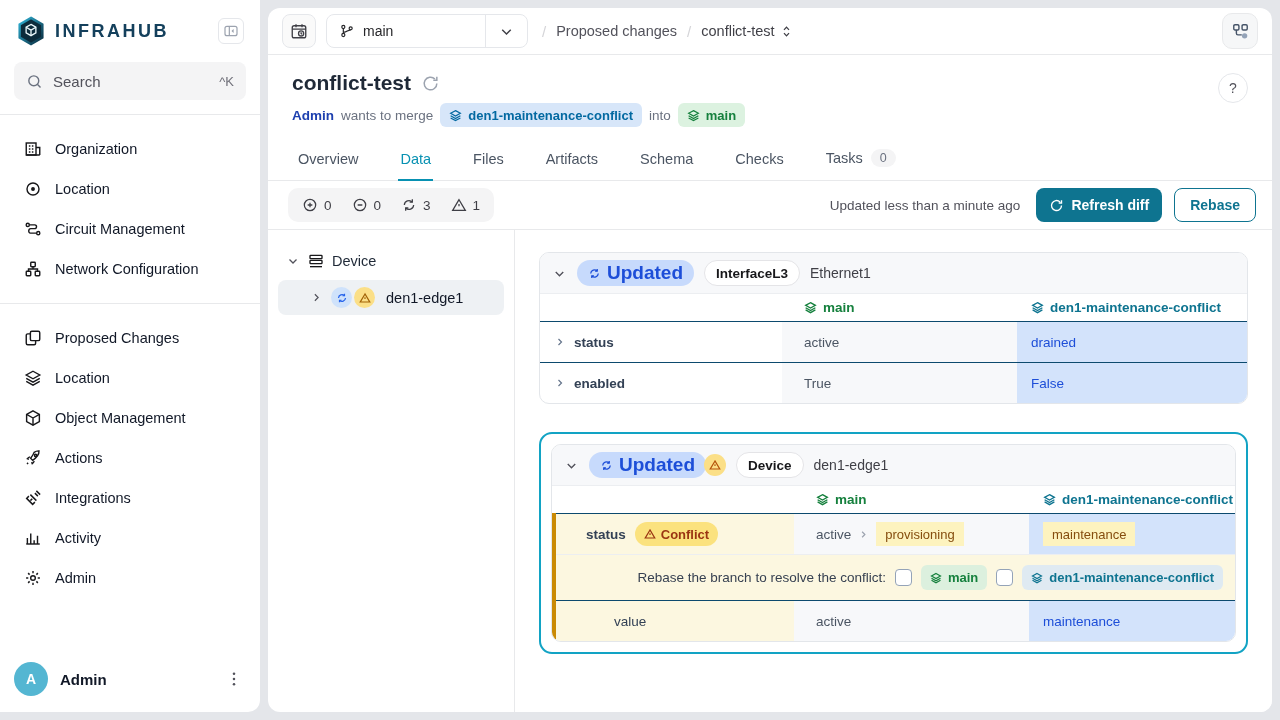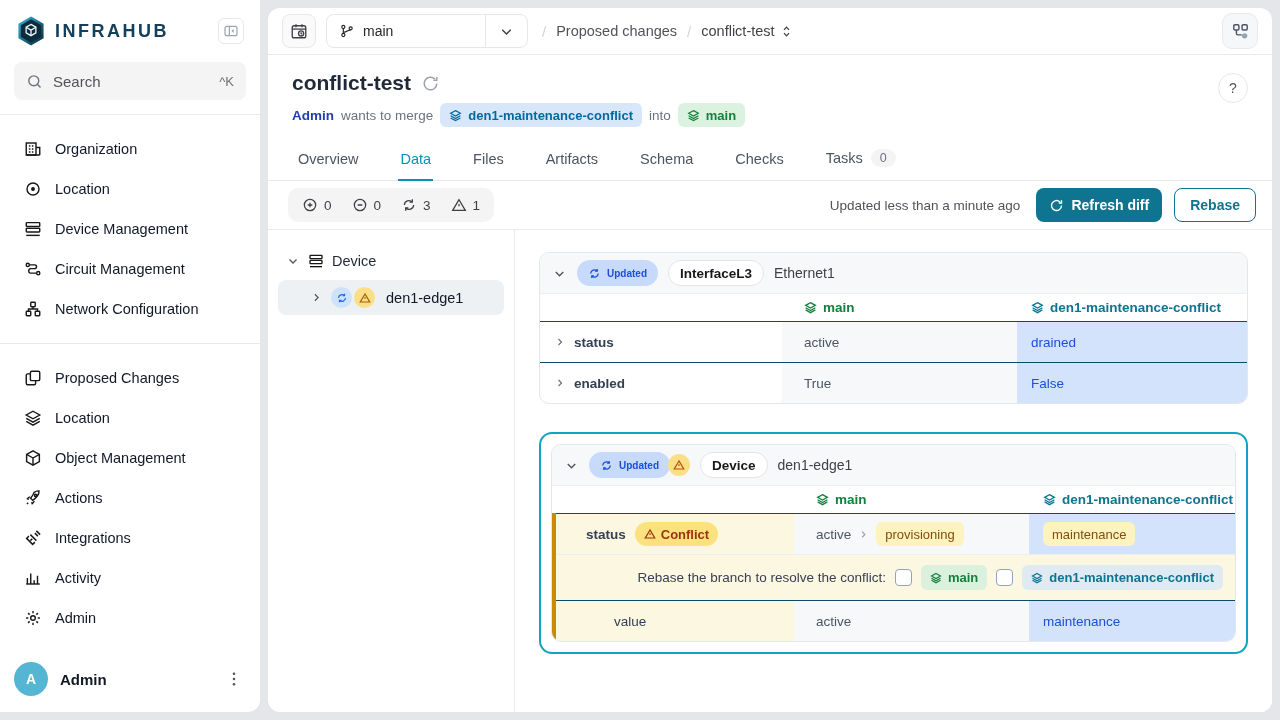--- a/index.html
+++ b/index.html
@@ -73,21 +73,21 @@
   .tree-child .t-label { font-size:14.5px; color:#111827; margin-left:3px; }
   .mini-circle { width:21px; height:21px; border-radius:50%; display:flex; align-items:center; justify-content:center; flex:none; }
   .mc-blue { background:#cfe2fb; color:#2563eb; }
   .mc-yellow { background:#fbdf87; color:#a16207; margin-left:-6px; }
 
   .diff-pane { flex:1; padding:22px 24px; overflow:hidden; background:#fff; }
 
   .card { border:1px solid #e3e6ea; border-radius:10px; overflow:hidden; background:#fff; }
   .card-head { background:#f7f8fa; padding:0 12px; height:41px; display:flex; align-items:center; gap:10px; border-bottom:1px solid #eceef1; }
   .chev-btn { color:#52525b; cursor:pointer; display:flex; }
-  .upd-pill { background:#c7dafc; color:#1d4ed8; border-radius:999px; height:26px; display:inline-flex; align-items:center; gap:6px; padding:0 11px; font-size:10px; font-weight:600; }
+  .upd-pill { background:#c7dafc; color:#1d4ed8; border-radius:999px; height:26px; display:inline-flex; align-items:center; gap:6px; padding:0 11px; font-size:19px; font-weight:600; }
   .warn-circle { width:22px; height:22px; border-radius:50%; background:#fbdf87; color:#b45309; display:flex; align-items:center; justify-content:center; margin-left:-12px; }
   .kind-pill { background:#fff; border:1px solid #e4e4e7; border-radius:999px; height:26px; display:inline-flex; align-items:center; padding:0 11px; font-size:13.5px; font-weight:700; color:#18181b; }
   .obj-name { font-size:14px; color:#3f3f46; }
 
   .grid-row { display:grid; grid-template-columns:242px 235px 1fr; }
   .colhead { height:27px; }
   .colhead .col-label { display:flex; align-items:center; gap:6px; font-size:13.5px; font-weight:700; }
   .col-main-h { color:#15803d; padding-left:22px; }
   .col-branch-h { color:#0e7490; padding-left:14px; }
 
@@ -97,21 +97,21 @@
   .cell-label .row-chev { color:#64748b; display:flex; }
   .cell-main { background:#f7f8fa; padding-left:22px; color:#4b5563; gap:7px; }
   .cell-branch { background:#d3e3fb; padding-left:14px; color:#1d4ed8; }
 
   
   .card-ring { border:2px solid #12a3c4; border-radius:13px; padding:10px; margin-top:28px; background:#fff; }
   .conflict-block { border-left:4px solid #ca8a04; }
   .cell-label-y { background:#fcf7e0; padding-left:30px; gap:9px; color:#334155; font-weight:600; }
   .cell-label-y.indent { padding-left:58px; font-weight:400; }
   .conflict-pill { background:#fbe27e; color:#9a3412; border-radius:999px; height:24px; display:inline-flex; align-items:center; gap:5px; padding:0 9px; font-size:13px; font-weight:600; }
-  .yellow-pill { background:#fdf3bf; color:#854d0e; border-radius:6px; height:24px; display:inline-flex; align-items:center; padding:0 9px; font-size:13px; }
+  .yellow-pill { background:#fdf3bf; color:#854d0e; border-radius:0; height:24px; display:inline-flex; align-items:center; padding:0 9px; font-size:13px; }
   .chev-sep { color:#9ca3af; display:flex; }
   .resolve-row { border-top:1px solid #eceef1; background:#fcf7e0; min-height:46px; display:flex; align-items:center; justify-content:flex-end; gap:9px; padding:8px 12px; font-size:13.5px; color:#374151; }
   .checkbox { width:17px; height:17px; background:#fff; border:1.5px solid #94a3b8; border-radius:4px; cursor:pointer; flex:none; }
   .resolve-badge { display:inline-flex; align-items:center; gap:6px; height:25px; padding:0 9px; border-radius:6px; font-size:13px; font-weight:700; cursor:pointer; }
   .rb-green { background:#dcf0de; color:#15803d; }
   .rb-blue { background:#dfeaf2; color:#0e7490; }
 </style>
 </head>
 <body>
 
@@ -170,31 +170,20 @@
         <span class="nav-label">Organization</span>
       </div>
       <div class="nav-item">
         <span class="nav-ic">
           <svg viewBox="0 0 24 24" width="18" height="18" fill="none" stroke="currentColor" stroke-width="1.9">
             <circle cx="12" cy="12" r="8"></circle>
             <circle cx="12" cy="12" r="2.6" fill="currentColor" stroke="none"></circle>
           </svg>
         </span>
         <span class="nav-label">Location</span>
-      </div>
-      <div class="nav-item">
-        <span class="nav-ic">
-          <svg viewBox="0 0 24 24" width="18" height="18" fill="none" stroke="currentColor" stroke-width="1.9">
-            <rect x="3" y="3.5" width="18" height="5" rx="1"></rect>
-            <rect x="3" y="11" width="18" height="5" rx="1"></rect>
-            <path d="M3 20.5h18"></path>
-            <path d="M6.2 6h.01M6.2 13.5h.01"></path>
-          </svg>
-        </span>
-        <span class="nav-label">Device Management</span>
       </div>
       <div class="nav-item">
         <span class="nav-ic">
           <svg viewBox="0 0 24 24" width="18" height="18" fill="none" stroke="currentColor" stroke-width="1.9">
             <circle cx="5" cy="6.5" r="2.1"></circle>
             <circle cx="19" cy="17.5" r="2.1"></circle>
             <path d="M7.2 6.5h7.3c3 0 3 5-.5 5H9c-3.5 0-3.5 6-.5 6h8.3"></path>
           </svg>
         </span>
         <span class="nav-label">Circuit Management</span>

